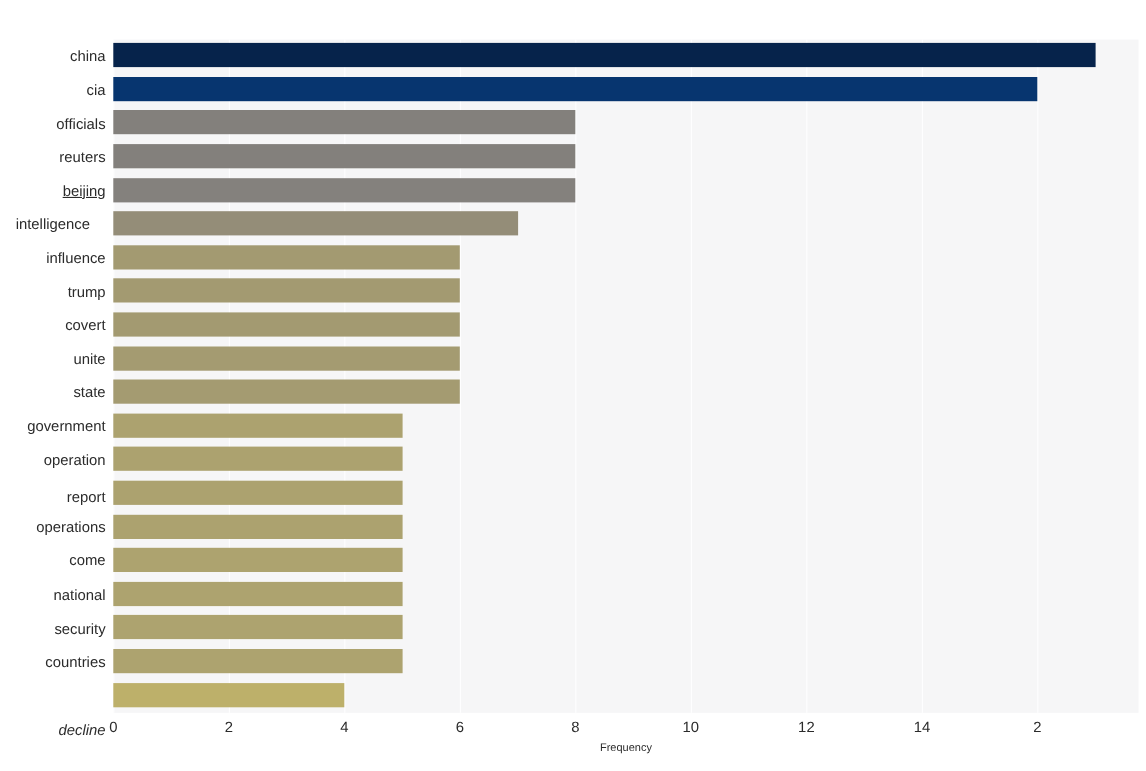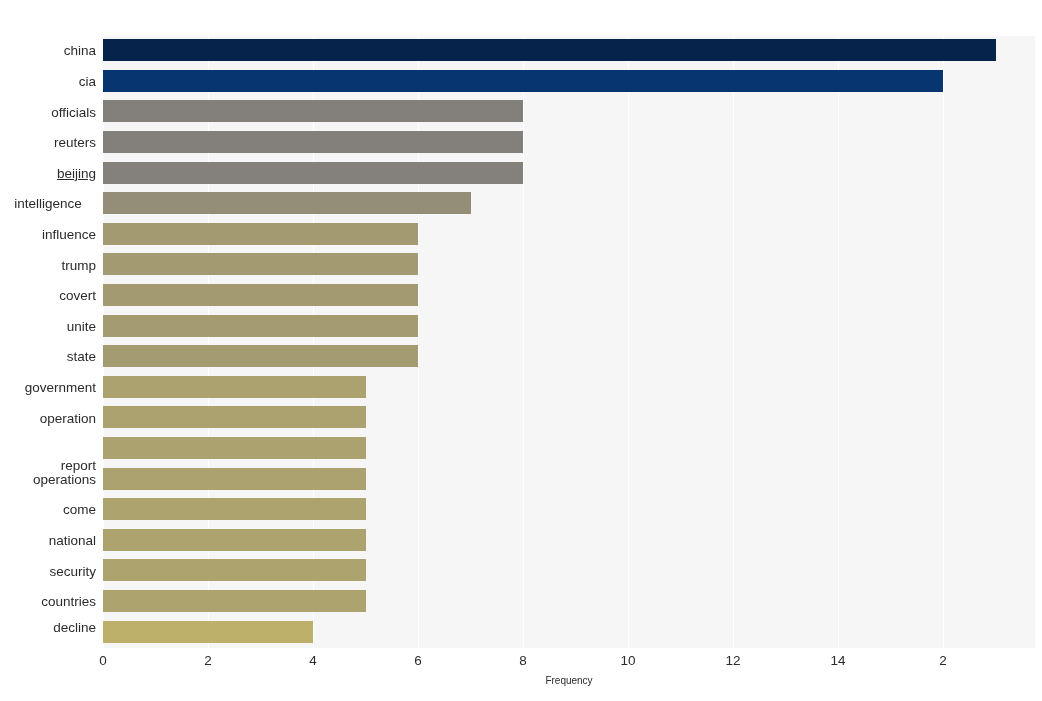--- a/index.html
+++ b/index.html
@@ -202,27 +202,27 @@
       <div class="y-tick-label" style="top: 100.1px;">reuters</div>
       <div class="y-tick-label" style="top: 130.7px; text-decoration: underline;">beijing</div>
       <div class="y-tick-label" style="top: 161.3px; text-align: center;">intelligence</div>
       <div class="y-tick-label" style="top: 191.9px;">influence</div>
       <div class="y-tick-label" style="top: 222.5px;">trump</div>
       <div class="y-tick-label" style="top: 253.1px;">covert</div>
       <div class="y-tick-label" style="top: 283.7px;">unite</div>
       <div class="y-tick-label" style="top: 314.3px;">state</div>
       <div class="y-tick-label" style="top: 344.9px;">government</div>
       <div class="y-tick-label" style="top: 375.5px;">operation</div>
-      <div class="y-tick-label" style="top: 423px;">report</div>
+      <div class="y-tick-label" style="top: 409px;">report</div>
       <div class="y-tick-label" style="top: 436.7px;">operations</div>
       <div class="y-tick-label" style="top: 467.3px; padding-left: 25px;">come</div>
       <div class="y-tick-label" style="top: 497.9px;">national</div>
       <div class="y-tick-label" style="top: 528.5px;">security</div>
       <div class="y-tick-label" style="top: 559.1px;">countries</div>
-      <div class="y-tick-label" style="top: 585px;">decline</div>
+      <div class="y-tick-label" style="top: 621px; font-style: italic;">decline</div>
     </div>
 
   <div id="x-axis-labels">
       <div class="x-tick-label" style="left: 103px;">0</div>
       <div class="x-tick-label" style="left: 208.014px;">2</div>
       <div class="x-tick-label" style="left: 313.028px;">4</div>
       <div class="x-tick-label" style="left: 418.042px;">6</div>
       <div class="x-tick-label" style="left: 523.056px;">8</div>
       <div class="x-tick-label" style="left: 628.07px;">10</div>
       <div class="x-tick-label" style="left: 733.085px;">12</div>

